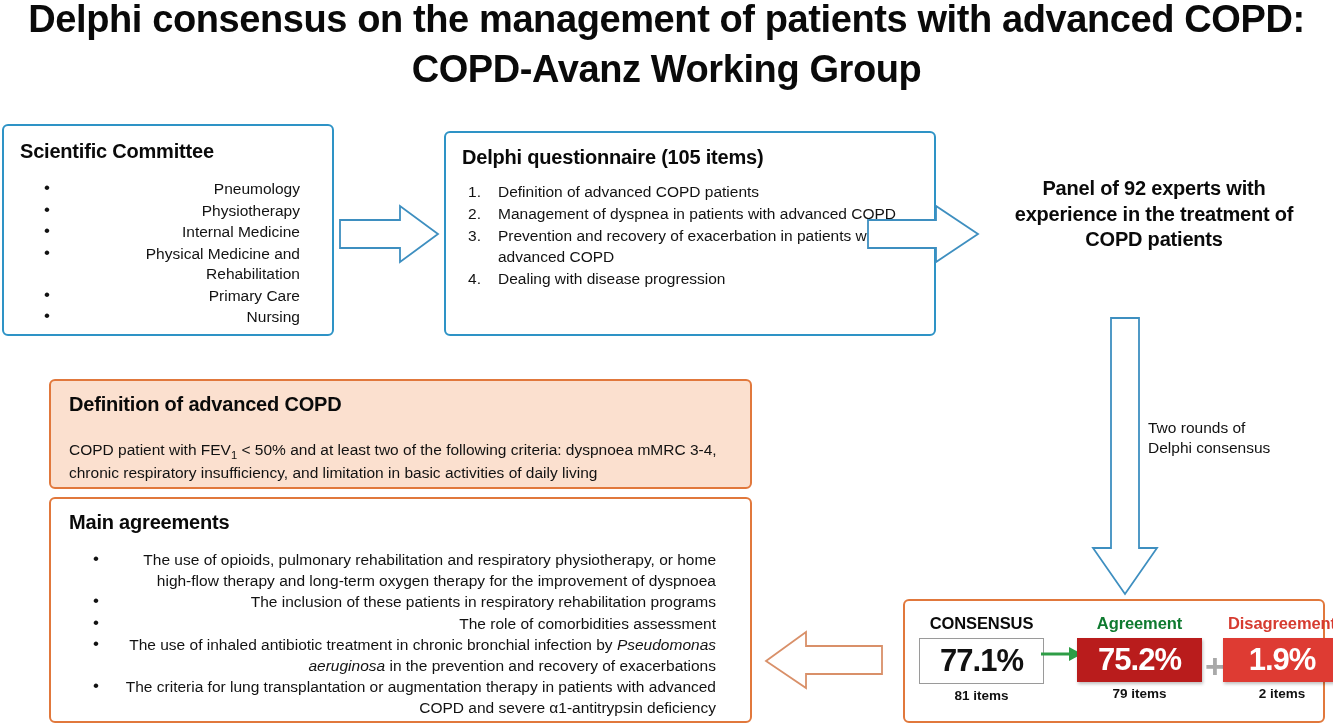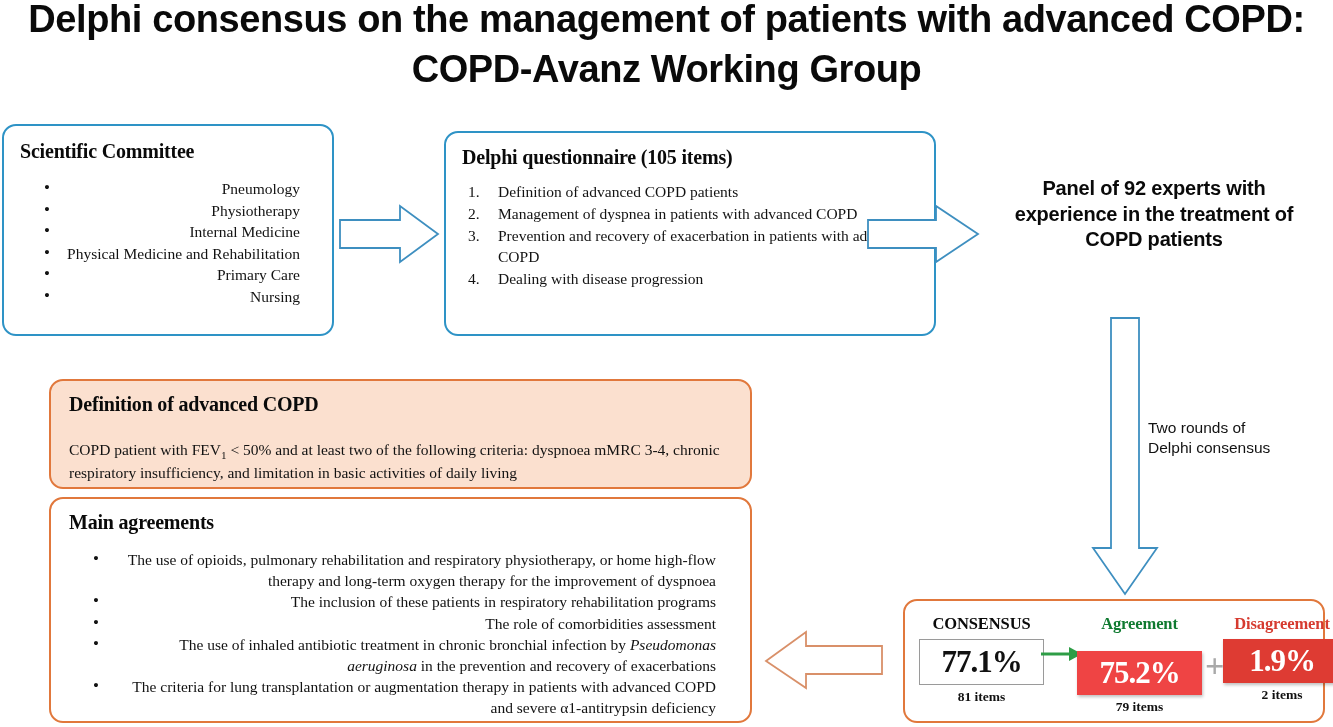--- a/index.html
+++ b/index.html
@@ -11,21 +11,21 @@
   .canvas{position:absolute;inset:0;}
 
   
   #title{
     position:absolute;left:0;top:-6px;width:1333px;
     text-align:center;font-weight:bold;font-size:38px;line-height:50px;
     letter-spacing:-0.4px;color:#0a0a0a;
   }
 
   
-  .box{position:absolute;box-sizing:border-box;border-radius:14px;background:#fff;font-family:Liberation Serif, serif;}
+  .box{position:absolute;box-sizing:border-box;border-radius:6px;background:#fff;}
   .box.blue{border:2.5px solid #2E93C6;}
   .box.orange{border:2.5px solid #E1783C;}
   .box.peach{border:2.5px solid #E1783C;background:#FBE0CF;}
 
   .box h3{
     margin:0;font-size:20px;font-weight:bold;letter-spacing:-0.2px;color:#0a0a0a;
   }
   .body-txt{font-size:15.5px;line-height:20.5px;color:#121212;}
 
   
@@ -84,21 +84,21 @@
   .cons-val{
     font-weight:bold;font-size:31px;line-height:44px;letter-spacing:-1px;
     box-sizing:border-box;
   }
   #cons-col-total{left:14px;top:13px;width:125px;}
   #cons-col-total .cons-head{color:#0a0a0a;}
   #cons-col-total .cons-val{border:1.5px solid #9a9a9a;background:#fff;color:#111;margin-top:5px;}
 
   #cons-col-agree{left:172px;top:13px;width:125px;}
   #cons-col-agree .cons-head{color:#0F7A30;}
-  #cons-col-agree .cons-val{background:#ef4444;color:#fff;margin-top:17px;
+  #cons-col-agree .cons-val{background:#b91c1c;color:#fff;margin-top:5px;
     box-shadow:1px 2px 3px rgba(0,0,0,.25);}
 
   #cons-col-dis{left:318px;top:13px;width:118px;}
   #cons-col-dis .cons-head{color:#D63B30;}
   #cons-col-dis .cons-val{background:#DE3B33;color:#fff;margin-top:5px;
     box-shadow:1px 2px 3px rgba(0,0,0,.25);}
 
   #cons-plus{position:absolute;left:300px;top:46px;font-size:34px;font-weight:bold;color:#A9A9A9;}
   #cons-green-arrow{position:absolute;left:136px;top:44px;}
 </style>

